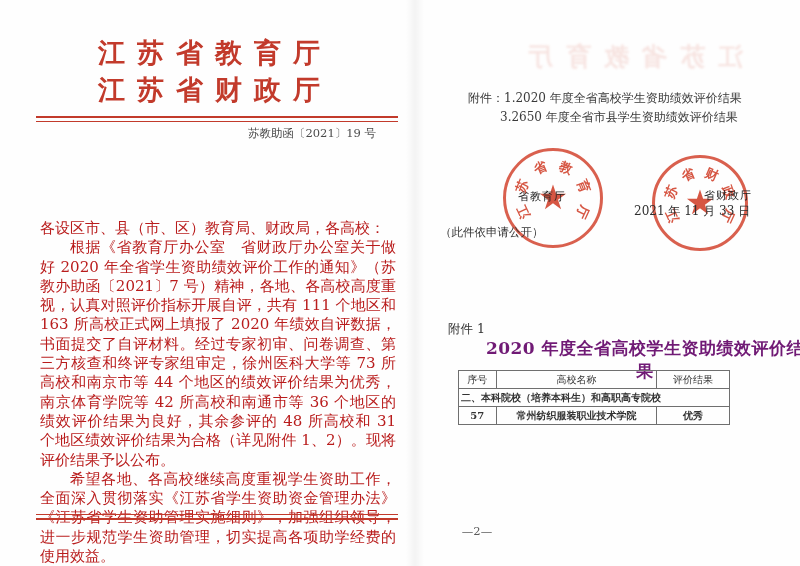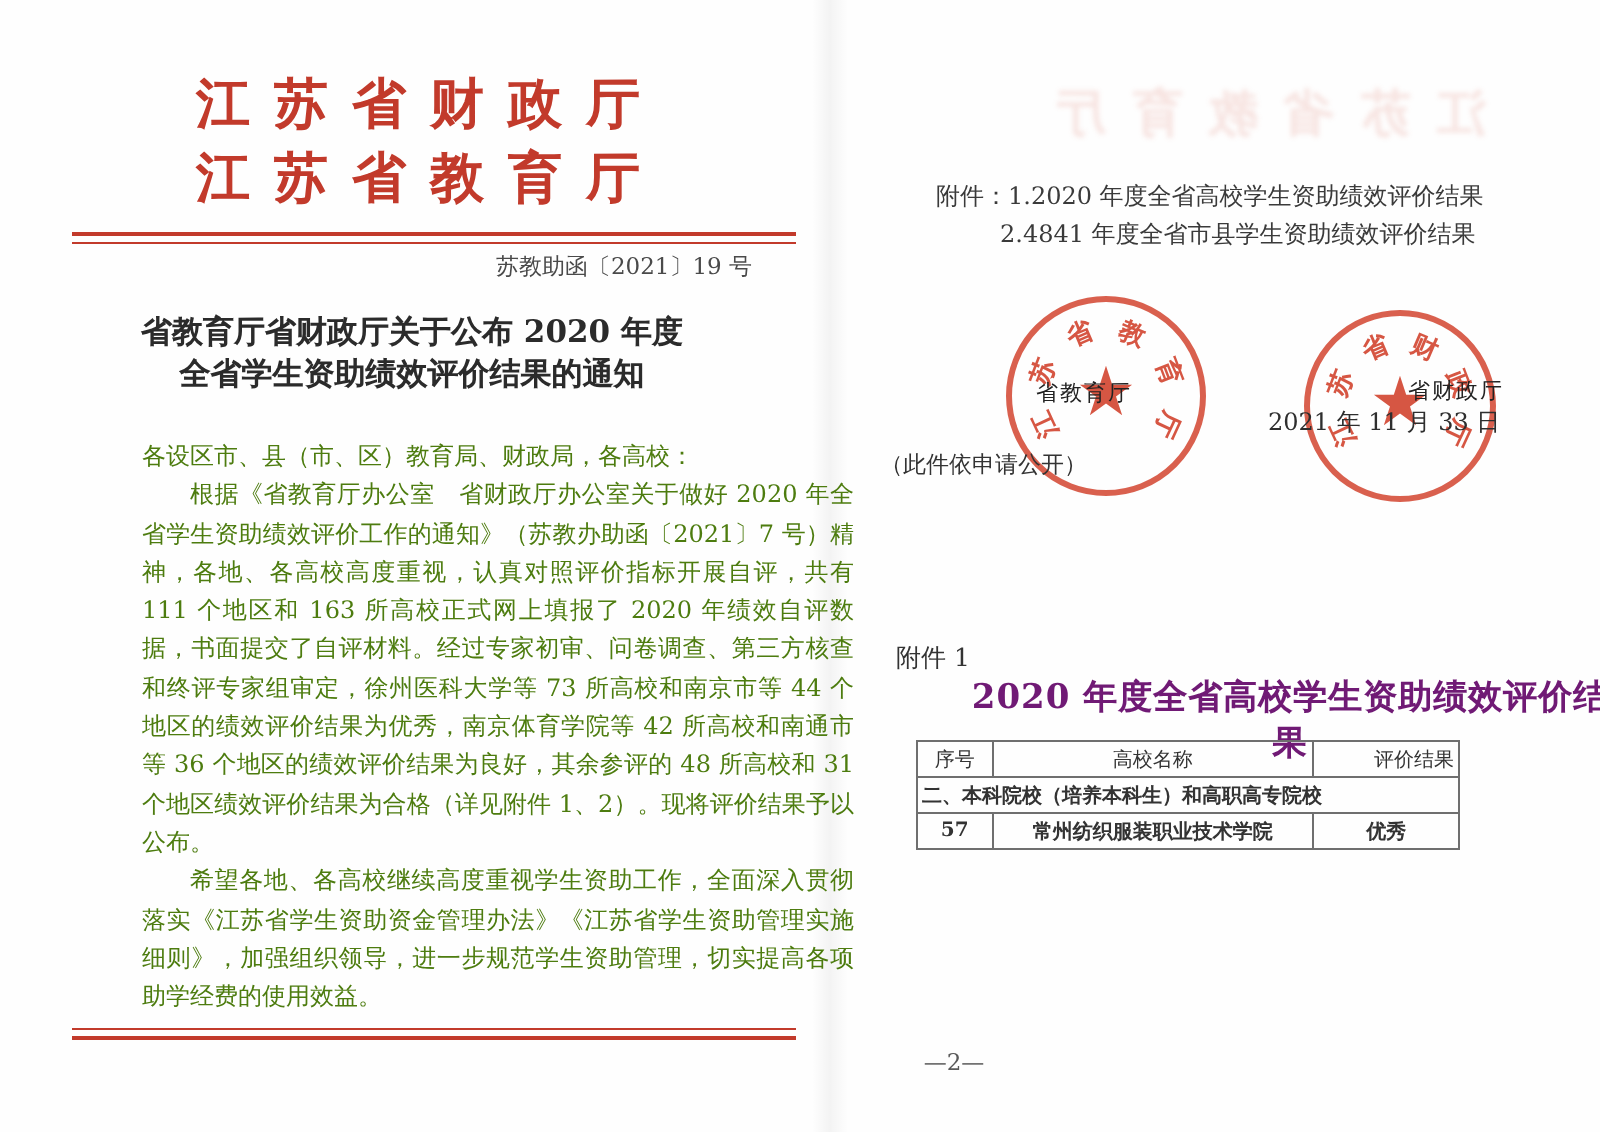--- a/index.html
+++ b/index.html
@@ -20,21 +20,21 @@
   .rule{position:absolute;height:3px;border-color:#c23a2b;}
   .rule-top{left:36px;top:116px;width:362px;border-top:2.5px solid #c23a2b;border-bottom:1px solid #c23a2b;}
   .rule-bottom{left:36px;top:514px;width:362px;border-top:1px solid #c23a2b;border-bottom:2.5px solid #c23a2b;}
   .doc-number{position:absolute;left:178px;top:126px;width:198px;text-align:right;font-size:11.5px;color:#4a4a4a;}
   .notice-title{
     position:absolute;left:30px;top:155px;width:352px;text-align:center;
     font-size:15.5px;font-weight:700;line-height:21px;color:#2b2b2b;
   }
   .notice-body{
     position:absolute;left:40px;top:219px;width:356px;
-    font-size:12px;line-height:19.3px;text-align:justify;color:#4d7c0f;margin-left:31px;
+    font-size:15px;line-height:19.3px;text-align:justify;color:#b91c1c;
   }
   .notice-body p{margin:0;}
   .notice-body p.indent{text-indent:2em;}
   
   .ghost-header{
     position:absolute;left:468px;top:40px;width:322px;text-align:center;
     font-size:25px;font-weight:700;letter-spacing:13px;color:rgba(206,70,50,0.14);
     transform:scaleX(-1);filter:blur(1.2px);
   }
   .attachment-line1{position:absolute;left:468px;top:90px;font-size:12px;color:#3a3a3a;}
@@ -61,59 +61,55 @@
   table.result-table{
     position:absolute;left:458px;top:370px;width:272px;border-collapse:collapse;
     font-size:10px;color:#333;
   }
   .result-table th,.result-table td{
     border:1px solid #6f6f6f;padding:1.5px 2px;text-align:center;font-weight:700;
   }
   .result-table th{font-weight:400;}
   .result-table .col-no{width:34px;}
   .result-table .col-name{width:166px;}
-  .result-table .col-result{width:72px;text-align:right;}
+  .result-table .col-result{width:72px;}
   .result-table td.section-cell{font-weight:700;text-align:left;}
   .page-number{position:absolute;left:450px;top:524px;width:54px;text-align:center;font-size:11.5px;color:#5a5a5a;}
 </style>
 </head>
 <body>
 
 <div class="scan">
 
   <div class="fold-shadow"></div>
 
   <div class="agency-header">
+    <div>江苏省教育厅</div>
     <div>江苏省财政厅</div>
-    <div>江苏省教育厅</div>
   </div>
 
   <div class="rule rule-top"></div>
 
   <div class="doc-number">苏教助函〔2021〕19 号</div>
 
-  <div class="notice-title">
-    <div>省教育厅省财政厅关于公布 2020 年度</div>
-    <div>全省学生资助绩效评价结果的通知</div>
-  </div>
 
   <div class="notice-body">
     <p>各设区市、县（市、区）教育局、财政局，各高校：</p>
     <p class="indent">根据《省教育厅办公室　省财政厅办公室关于做好 2020 年全省学生资助绩效评价工作的通知》（苏教办助函〔2021〕7 号）精神，各地、各高校高度重视，认真对照评价指标开展自评，共有 111 个地区和 163 所高校正式网上填报了 2020 年绩效自评数据，书面提交了自评材料。经过专家初审、问卷调查、第三方核查和终评专家组审定，徐州医科大学等 73 所高校和南京市等 44 个地区的绩效评价结果为优秀，南京体育学院等 42 所高校和南通市等 36 个地区的绩效评价结果为良好，其余参评的 48 所高校和 31 个地区绩效评价结果为合格（详见附件 1、2）。现将评价结果予以公布。</p>
     <p class="indent">希望各地、各高校继续高度重视学生资助工作，全面深入贯彻落实《江苏省学生资助资金管理办法》《江苏省学生资助管理实施细则》，加强组织领导，进一步规范学生资助管理，切实提高各项助学经费的使用效益。</p>
   </div>
 
   <div class="rule rule-bottom"></div>
 
   <div class="ghost-header">江苏省教育厅</div>
 
   <div class="attachment-line1">
     <span>附件：</span><span>1.2020 年度全省高校学生资助绩效评价结果</span>
   </div>
-  <div class="attachment-line2">2.4841 年度全省市县学生资助绩效评价结果</div>
+  <div class="attachment-line2">3.2650 年度全省市县学生资助绩效评价结果</div>
 
   <div class="seal seal-education">
     <span class="seal-star">★</span>
   <span class="seal-ring-char" style="transform: translate(-50%, -50%) rotate(-115deg) translateY(-33px);">江</span>
       <span class="seal-ring-char" style="transform: translate(-50%, -50%) rotate(-69deg) translateY(-33px);">苏</span>
       <span class="seal-ring-char" style="transform: translate(-50%, -50%) rotate(-23deg) translateY(-33px);">省</span>
       <span class="seal-ring-char" style="transform: translate(-50%, -50%) rotate(23deg) translateY(-33px);">教</span>
       <span class="seal-ring-char" style="transform: translate(-50%, -50%) rotate(69deg) translateY(-33px);">育</span>
       <span class="seal-ring-char" style="transform: translate(-50%, -50%) rotate(115deg) translateY(-33px);">厅</span>
     </div>

